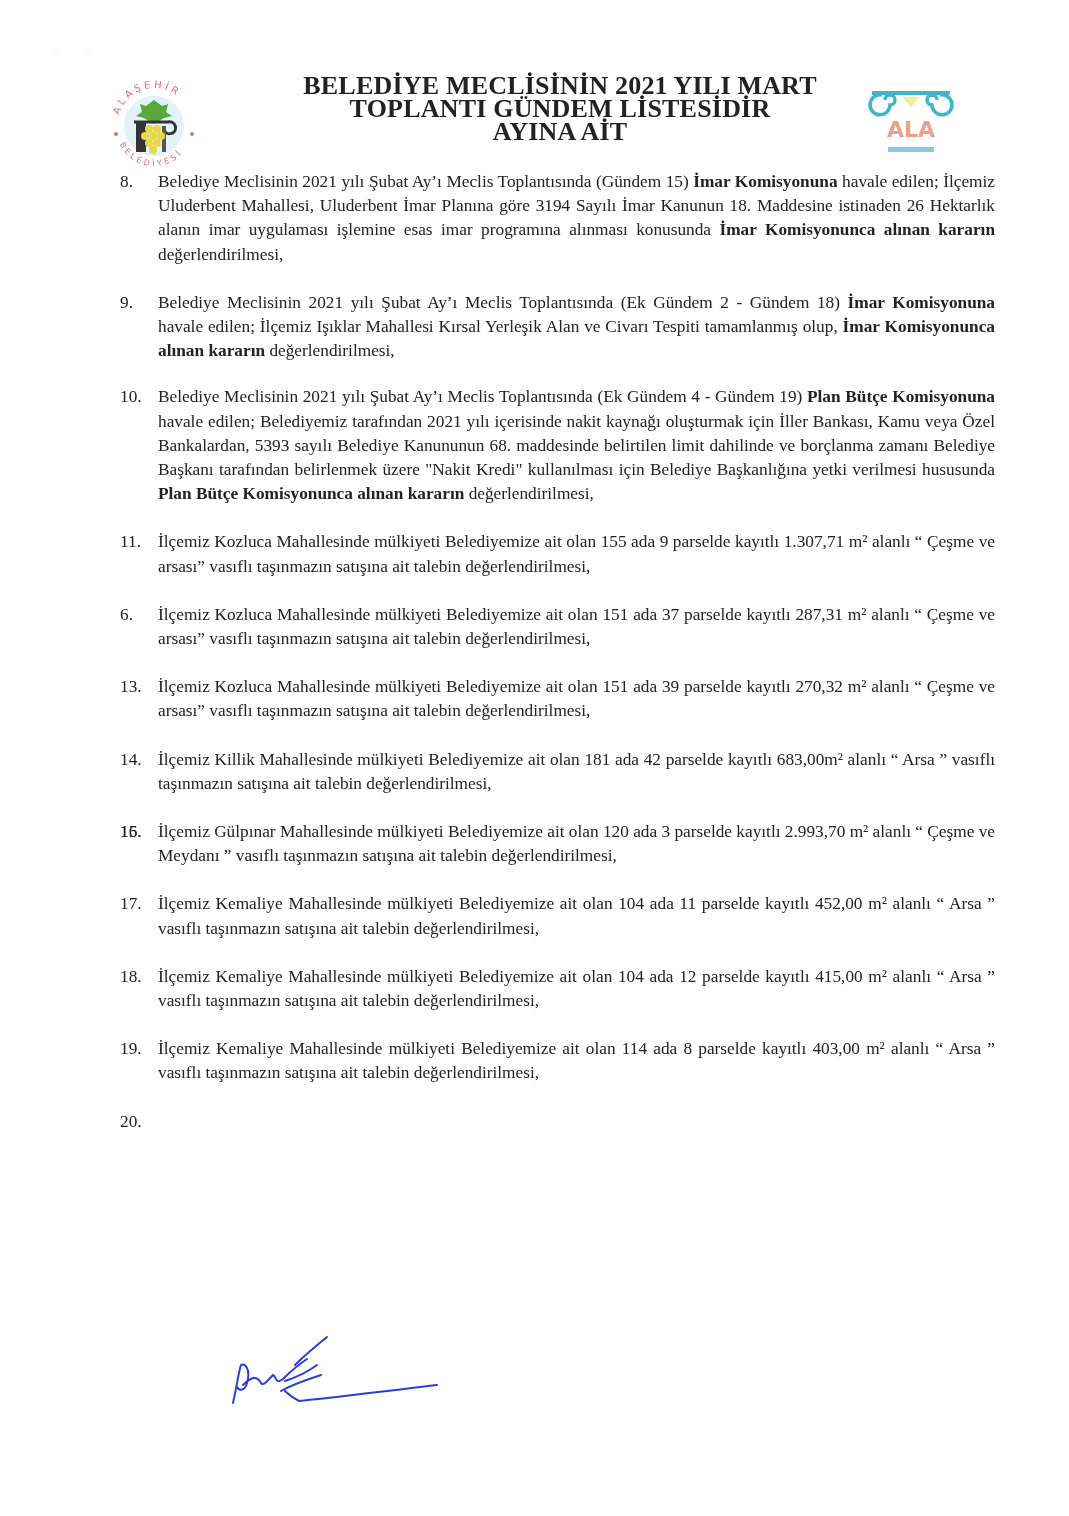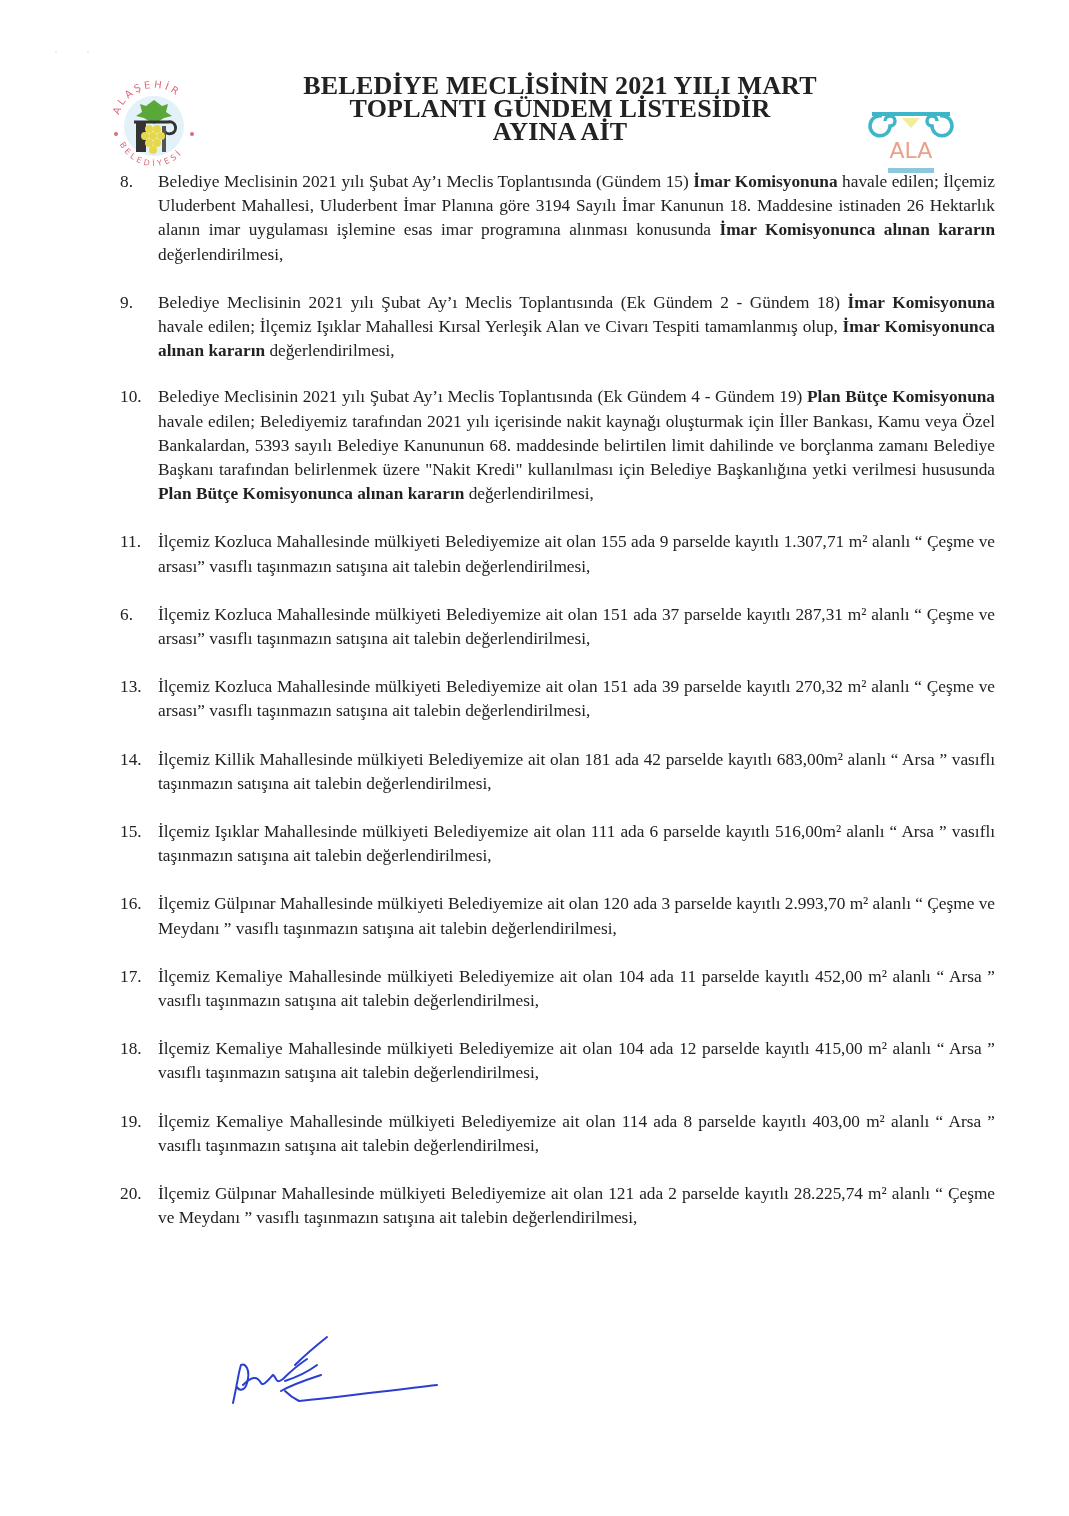--- a/index.html
+++ b/index.html
@@ -1,21 +1,21 @@
 <!DOCTYPE html>
 <html><head>
 <meta charset="utf-8">
 <style>
   html, body { margin: 0; padding: 0; background: #ffffff; }
   body {
     width: 1069px; height: 1516px; position: relative; overflow: hidden;
     font-family: "Liberation Serif", "DejaVu Serif", serif; color: #222;
   }
   .logo-left { position: absolute; left: 104px; top: 74px; width: 100px; height: 100px; }
-  .logo-right { position: absolute; left: 866px; top: 108px; width: 90px; height: 70px; }
+  .logo-right { position: absolute; left: 866px; top: 87px; width: 90px; height: 70px; font-weight: bold; }
   .title {
     position: absolute; left: 300px; top: 74px; width: 520px;
     text-align: center; font-weight: bold; font-size: 26px; line-height: 23px; letter-spacing: 0.2px;
   }
   .items { position: absolute; left: 120px; top: 170px; width: 875px; }
   .item { position: relative; padding-left: 38px; font-size: 17.3px; line-height: 24.2px; text-align: justify; margin-bottom: 24px; }
   .item .num { position: absolute; left: 0; top: 0; }
   .item b { font-weight: bold; }
   .item.n10 { margin-top: -2px; }
   .sig { position: absolute; left: 225px; top: 1325px; width: 230px; height: 90px; }
@@ -76,26 +76,26 @@
 </div>
 
 <div class="items" id="items">
     <div class="item n8"><span class="num">8.</span><span><span>Belediye Meclisinin 2021 yılı Şubat Ay’ı Meclis Toplantısında (Gündem 15) </span><b>İmar Komisyonuna</b><span> havale edilen; İlçemiz Uluderbent Mahallesi, Uluderbent İmar Planına göre 3194 Sayılı İmar Kanunun 18. Maddesine istinaden 26 Hektarlık alanın imar uygulaması işlemine esas imar programına alınması konusunda </span><b>İmar Komisyonunca alınan kararın</b><span> değerlendirilmesi,</span></span></div>
     <div class="item n9"><span class="num">9.</span><span><span>Belediye Meclisinin 2021 yılı Şubat Ay’ı Meclis Toplantısında (Ek Gündem 2 - Gündem 18) </span><b>İmar Komisyonuna</b><span> havale edilen; İlçemiz Işıklar Mahallesi Kırsal Yerleşik Alan ve Civarı Tespiti tamamlanmış olup, </span><b>İmar Komisyonunca alınan kararın</b><span> değerlendirilmesi,</span></span></div>
     <div class="item n10"><span class="num">10.</span><span><span>Belediye Meclisinin 2021 yılı Şubat Ay’ı Meclis Toplantısında (Ek Gündem 4 - Gündem 19) </span><b>Plan Bütçe Komisyonuna</b><span> havale edilen; Belediyemiz tarafından 2021 yılı içerisinde nakit kaynağı oluşturmak için İller Bankası, Kamu veya Özel Bankalardan, 5393 sayılı Belediye Kanununun 68. maddesinde belirtilen limit dahilinde ve borçlanma zamanı Belediye Başkanı tarafından belirlenmek üzere "Nakit Kredi" kullanılması için Belediye Başkanlığına yetki verilmesi hususunda </span><b>Plan Bütçe Komisyonunca alınan kararın</b><span> değerlendirilmesi,</span></span></div>
     <div class="item n11"><span class="num">11.</span><span><span>İlçemiz Kozluca Mahallesinde mülkiyeti Belediyemize ait olan 155 ada 9 parselde kayıtlı 1.307,71 m² alanlı “ Çeşme ve arsası” vasıflı taşınmazın satışına ait talebin değerlendirilmesi,</span></span></div>
     <div class="item n12"><span class="num">6.</span><span><span>İlçemiz Kozluca Mahallesinde mülkiyeti Belediyemize ait olan 151 ada 37 parselde kayıtlı 287,31 m² alanlı “ Çeşme ve arsası” vasıflı taşınmazın satışına ait talebin değerlendirilmesi,</span></span></div>
     <div class="item n13"><span class="num">13.</span><span><span>İlçemiz Kozluca Mahallesinde mülkiyeti Belediyemize ait olan 151 ada 39 parselde kayıtlı 270,32 m² alanlı “ Çeşme ve arsası” vasıflı taşınmazın satışına ait talebin değerlendirilmesi,</span></span></div>
     <div class="item n14"><span class="num">14.</span><span><span>İlçemiz Killik Mahallesinde mülkiyeti Belediyemize ait olan 181 ada 42 parselde kayıtlı 683,00m² alanlı “ Arsa ” vasıflı taşınmazın satışına ait talebin değerlendirilmesi,</span></span></div>
-    <div class="item n15"><span class="num">15.</span><span><span>İlçemiz Işıklar Mahallesinde mülkiyeti Belediyemize ait olan 111 ada 6 parselde kayıtlı 516,00m² alanlı “ Arsa ” vasıflı taşınmazın satışına ait talebin değerlendirilmesi,</span></span></div>
+    <div class="item n15"><span class="num">15.</span></div>
     <div class="item n16"><span class="num">16.</span><span><span>İlçemiz Gülpınar Mahallesinde mülkiyeti Belediyemize ait olan 120 ada 3 parselde kayıtlı 2.993,70 m² alanlı “ Çeşme ve Meydanı ” vasıflı taşınmazın satışına ait talebin değerlendirilmesi,</span></span></div>
     <div class="item n17"><span class="num">17.</span><span><span>İlçemiz Kemaliye Mahallesinde mülkiyeti Belediyemize ait olan 104 ada 11 parselde kayıtlı 452,00 m² alanlı “ Arsa ” vasıflı taşınmazın satışına ait talebin değerlendirilmesi,</span></span></div>
     <div class="item n18"><span class="num">18.</span><span><span>İlçemiz Kemaliye Mahallesinde mülkiyeti Belediyemize ait olan 104 ada 12 parselde kayıtlı 415,00 m² alanlı “ Arsa ” vasıflı taşınmazın satışına ait talebin değerlendirilmesi,</span></span></div>
     <div class="item n19"><span class="num">19.</span><span><span>İlçemiz Kemaliye Mahallesinde mülkiyeti Belediyemize ait olan 114 ada 8 parselde kayıtlı 403,00 m² alanlı “ Arsa ” vasıflı taşınmazın satışına ait talebin değerlendirilmesi,</span></span></div>
-    <div class="item n20"><span class="num">20.</span><span><span>İlçemiz Gülpınar Mahallesinde mülkiyeti Belediyemize ait olan 121 ada 2 parselde kayıtlı 28.225,74 m² alanlı “ Çeşme ve Meydanı ” vasıflı taşınmazın satışına ait talebin değerlendirilmesi,</span></span></div>
+    <div class="item n20"><span class="num">20.</span></div>
   </div>
 
 <div class="sig">
   <svg width="230" height="90" viewBox="0 0 230 90">
     <g fill="none" stroke="#2a3fd0" stroke-width="2" stroke-linecap="round">
       <path d="M8 78 C 12 60, 14 45, 16 40 C 20 38, 26 44, 22 58 C 20 66, 14 66, 12 62"></path>
       <path d="M18 60 C 26 52, 32 50, 36 58 C 38 62, 44 54, 48 50 C 52 52, 50 60, 58 54 C 66 46, 76 38, 82 34"></path>
       <path d="M70 40 C 80 30, 92 20, 102 12"></path>
       <path d="M60 56 C 72 52, 84 46, 92 40"></path>
       <path d="M56 66 C 70 58, 84 54, 96 50"></path>

